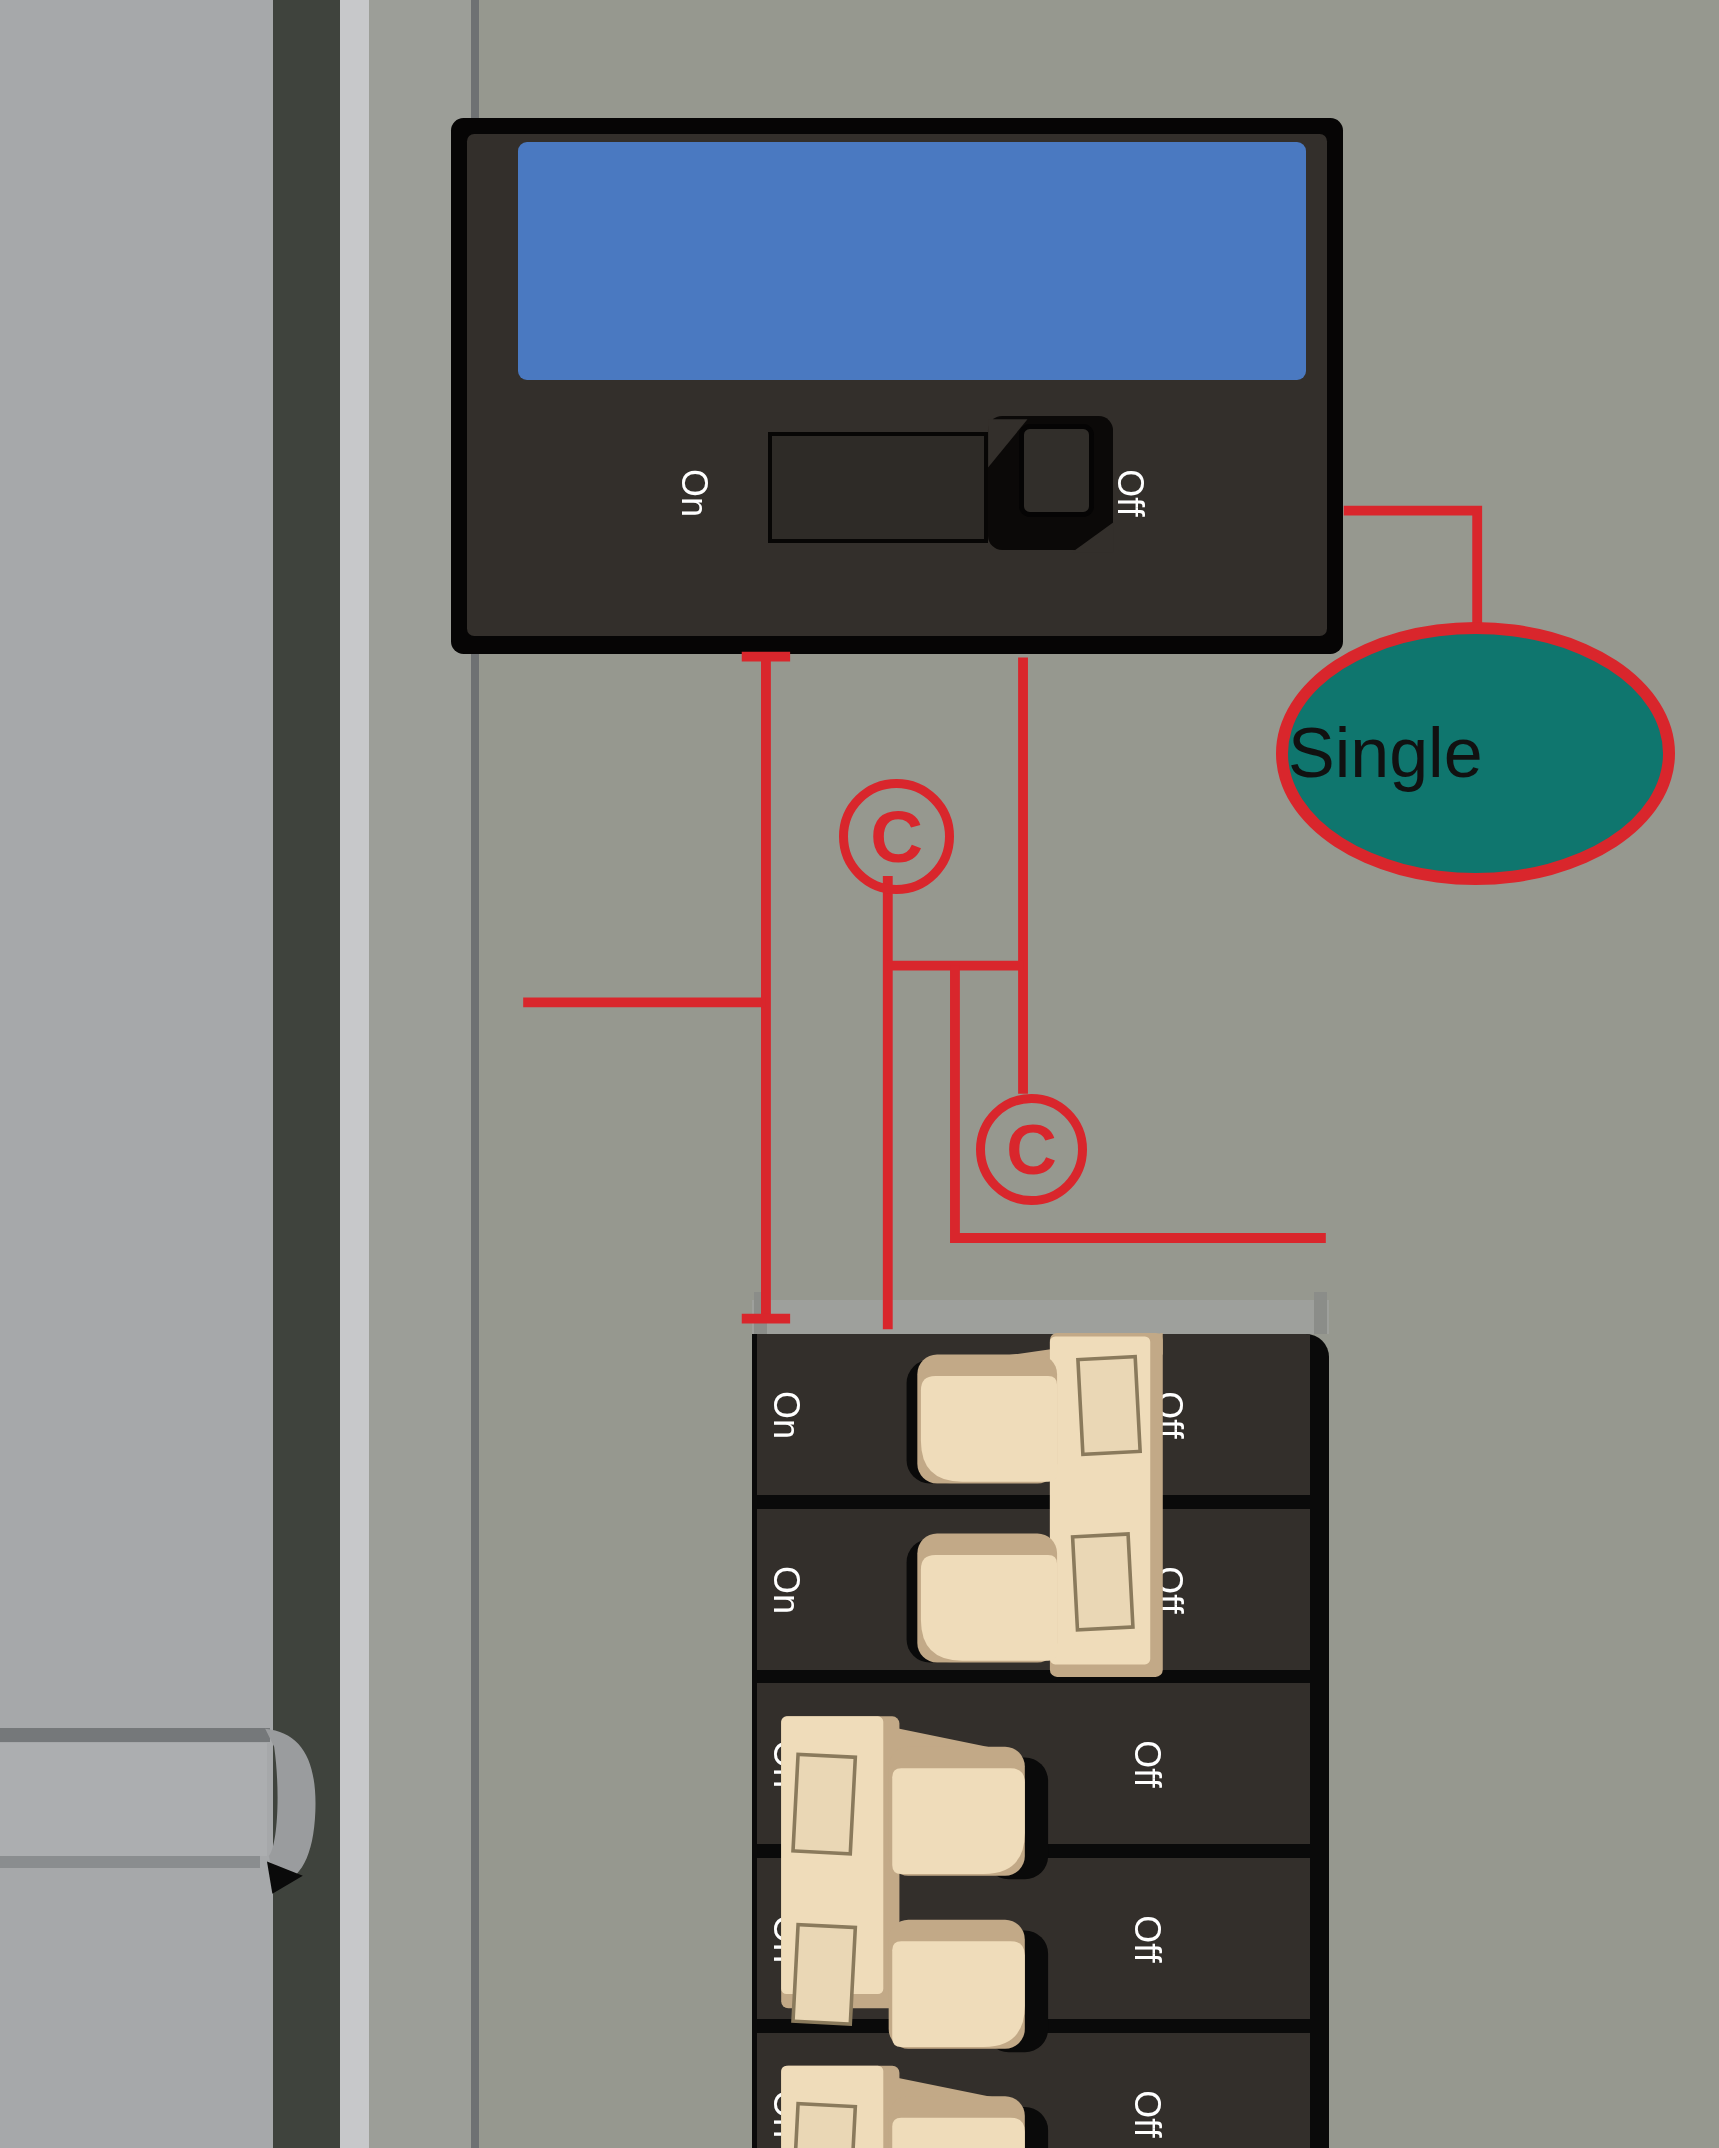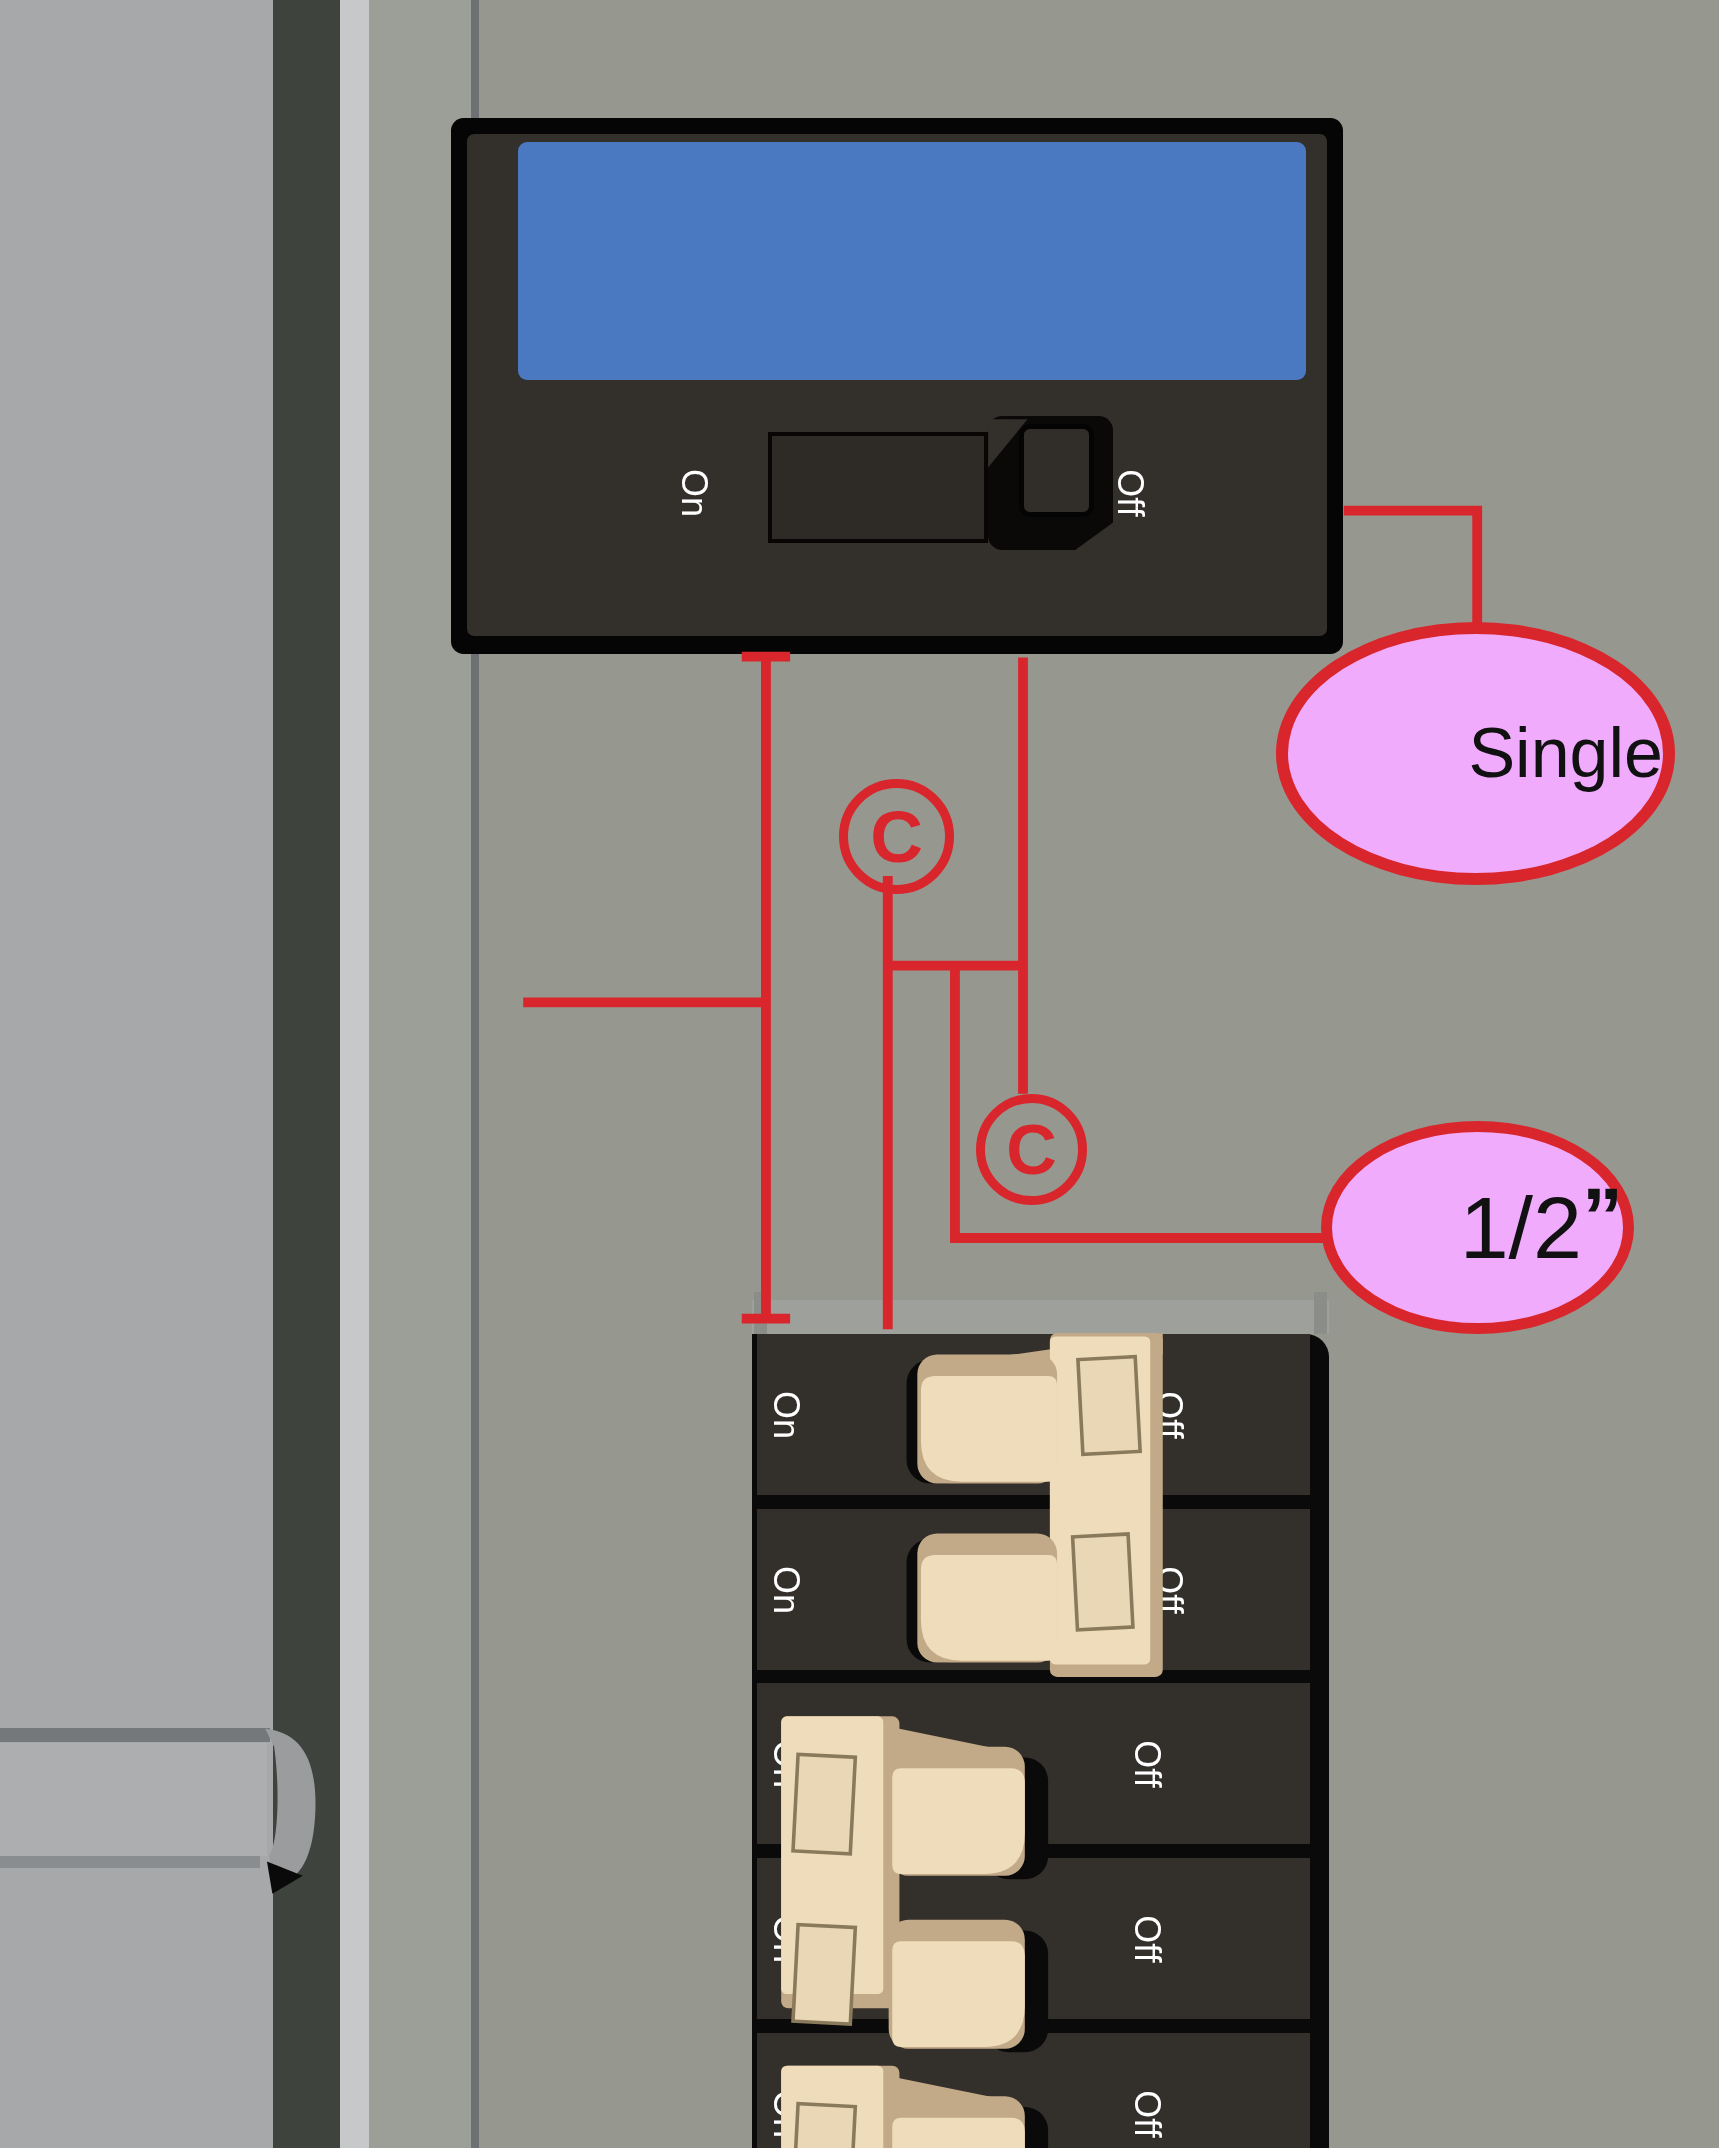--- a/index.html
+++ b/index.html
@@ -37,22 +37,22 @@
   
   .shapes{left:0;top:0;z-index:20;}
   .redlines{left:0;top:0;z-index:30;}
   
   .cmark{border:9px solid #d9262c;border-radius:50%;z-index:31;
          display:flex;align-items:center;justify-content:center;
          color:#d9262c;font-weight:600;}
   .cmark-1{left:839px;top:779px;width:97px;height:97px;font-size:73px;}
   .cmark-2{left:976px;top:1094px;width:93px;height:93px;font-size:70px;}
   
-  .oval{background:#f0abfc;border:11.6px solid #d9262c;border-radius:50%;z-index:40;
-        display:flex;align-items:center;justify-content:flex-end;text-align:center;
+  .oval{background:#0f766e;border:11.6px solid #d9262c;border-radius:50%;z-index:40;
+        display:flex;align-items:center;justify-content:flex-start;text-align:center;
         color:#111;box-sizing:border-box;}
   .oval-dim1{left:208px;top:903px;width:315px;height:210px;}
   .oval-shm{left:1276px;top:622px;width:399px;height:263px;border-width:12.5px;}
   .oval-half{left:1321px;top:1121px;width:313px;height:213px;}
   .d1-whole{font-size:109px;font-weight:700;line-height:1;}
   .d1-frac{font-size:56px;font-weight:700;line-height:1;position:relative;top:-30px;letter-spacing:-1.8px;}
   .d1-unit{font-size:77px;font-weight:700;line-height:1;position:relative;top:-21.5px;}
   .shm-text{font-size:70px;line-height:1.12;font-weight:400;}
   .half-val{font-size:88px;font-weight:400;line-height:1;}
   .half-unit{font-size:82px;font-weight:600;line-height:1;position:relative;top:-12.5px;}
@@ -174,20 +174,15 @@
     <span>C</span>
   </div>
 
 
   <div class="abs oval oval-shm">
     <div class="shm-text">
       <div>Single</div>
     </div>
   </div>
 
-  <div class="abs oval oval-half">
-    <div>
-      <span class="half-val">1/2</span><span class="half-unit">”</span>
-    </div>
-  </div>
 
 </div>
 
 
 </body></html>

